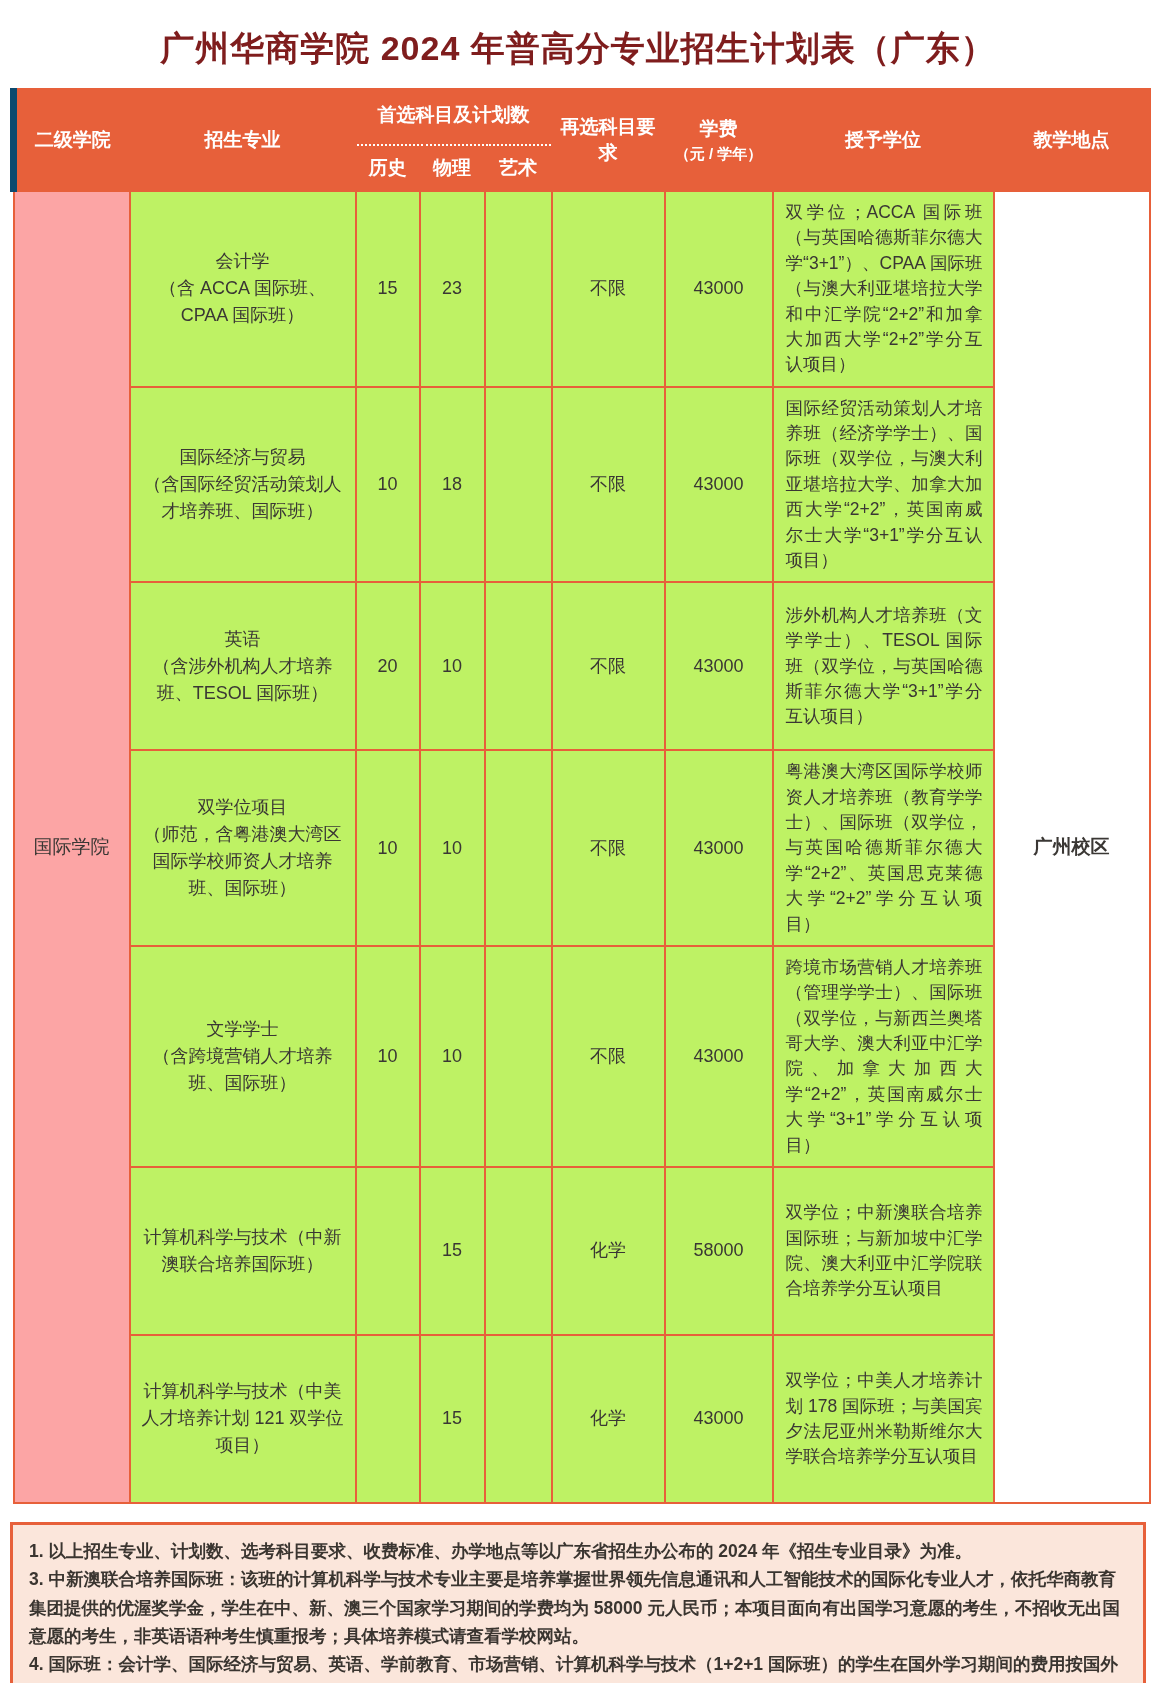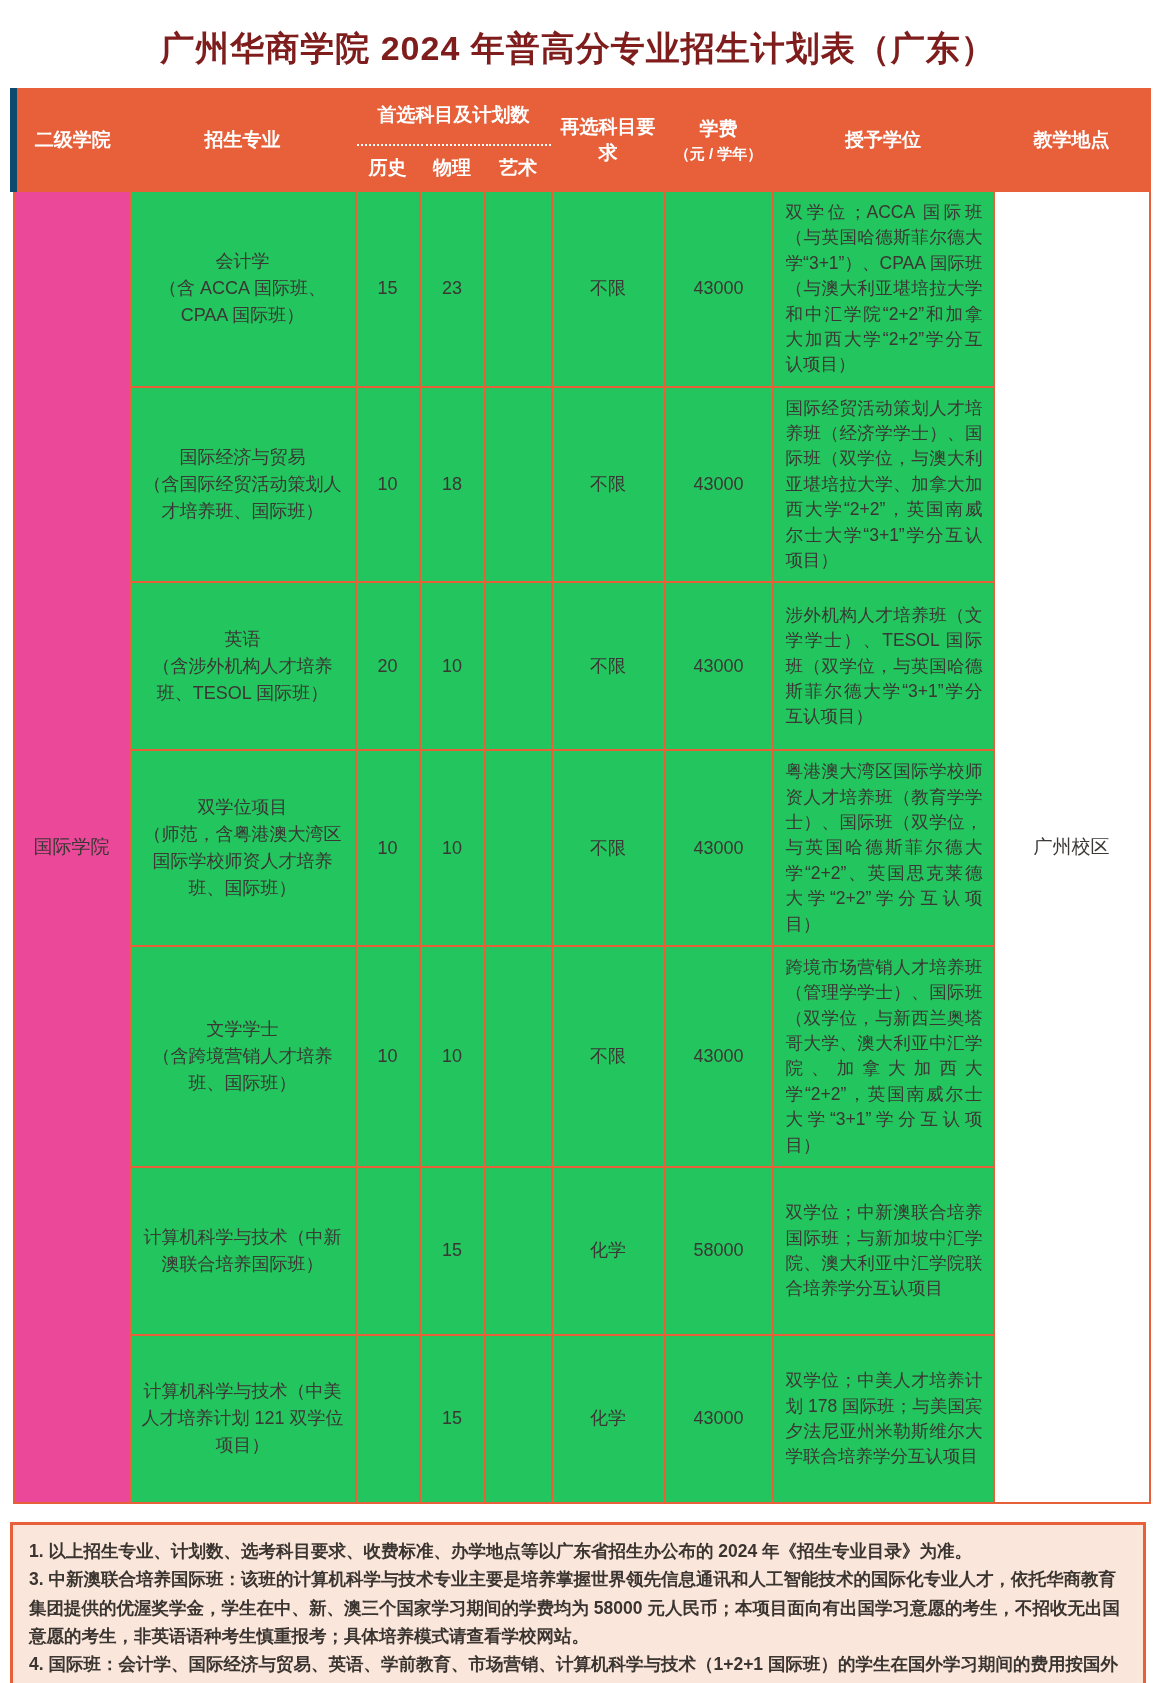--- a/index.html
+++ b/index.html
@@ -40,42 +40,42 @@
   thead tr.hrow1 td { border-top:2px solid #e7603a; }
   thead td.edge-l { border-left:7px solid #0c4a6e; }
   thead td.edge-r { border-right:2px solid #e7603a; }
   thead td.span2, thead tr.hrow2 td { border-bottom:2px solid #e7603a; }
   thead td.subj-group { border-bottom:2px dotted #ffffff; padding-bottom:8px; }
   thead tr.hrow2 td.subj { border-top:2px dotted #ffffff; }
   .tuition-sub { font-size:15px; margin-top:3px; }
 
   
   tbody td {
-    background:#22c55e;
+    background:#bef264;
     text-align:center;
     vertical-align:middle;
     font-size:18px;
     line-height:1.5;
     padding:6px 8px;
   }
   td.college-cell {
-    background:#ec4899;
+    background:#fca5a5;
     font-size:19px;
     font-weight:normal;
   }
   td.major-cell { white-space:pre-line; }
   td.degree-cell {
     text-align:justify;
     text-justify:inter-character;
     font-size:17.5px;
     line-height:1.45;
     padding:8px 10px 8px 12px;
   }
   td.num-cell, td.resubj-cell, td.tuition-cell { font-size:18px; }
-  td.location-cell { font-size:19px; background:#ffffff; }
+  td.location-cell { font-size:19px; background:#ffffff;font-weight:bold; }
 
   tr.datarow { height:168px; }
   tr.hrow1 { height:56px; }
   tr.hrow2 { height:46px; }
 
   
   .notes {
     margin-top:18px;
     border:3px solid #e7603a;
     background:#fbe6db;

